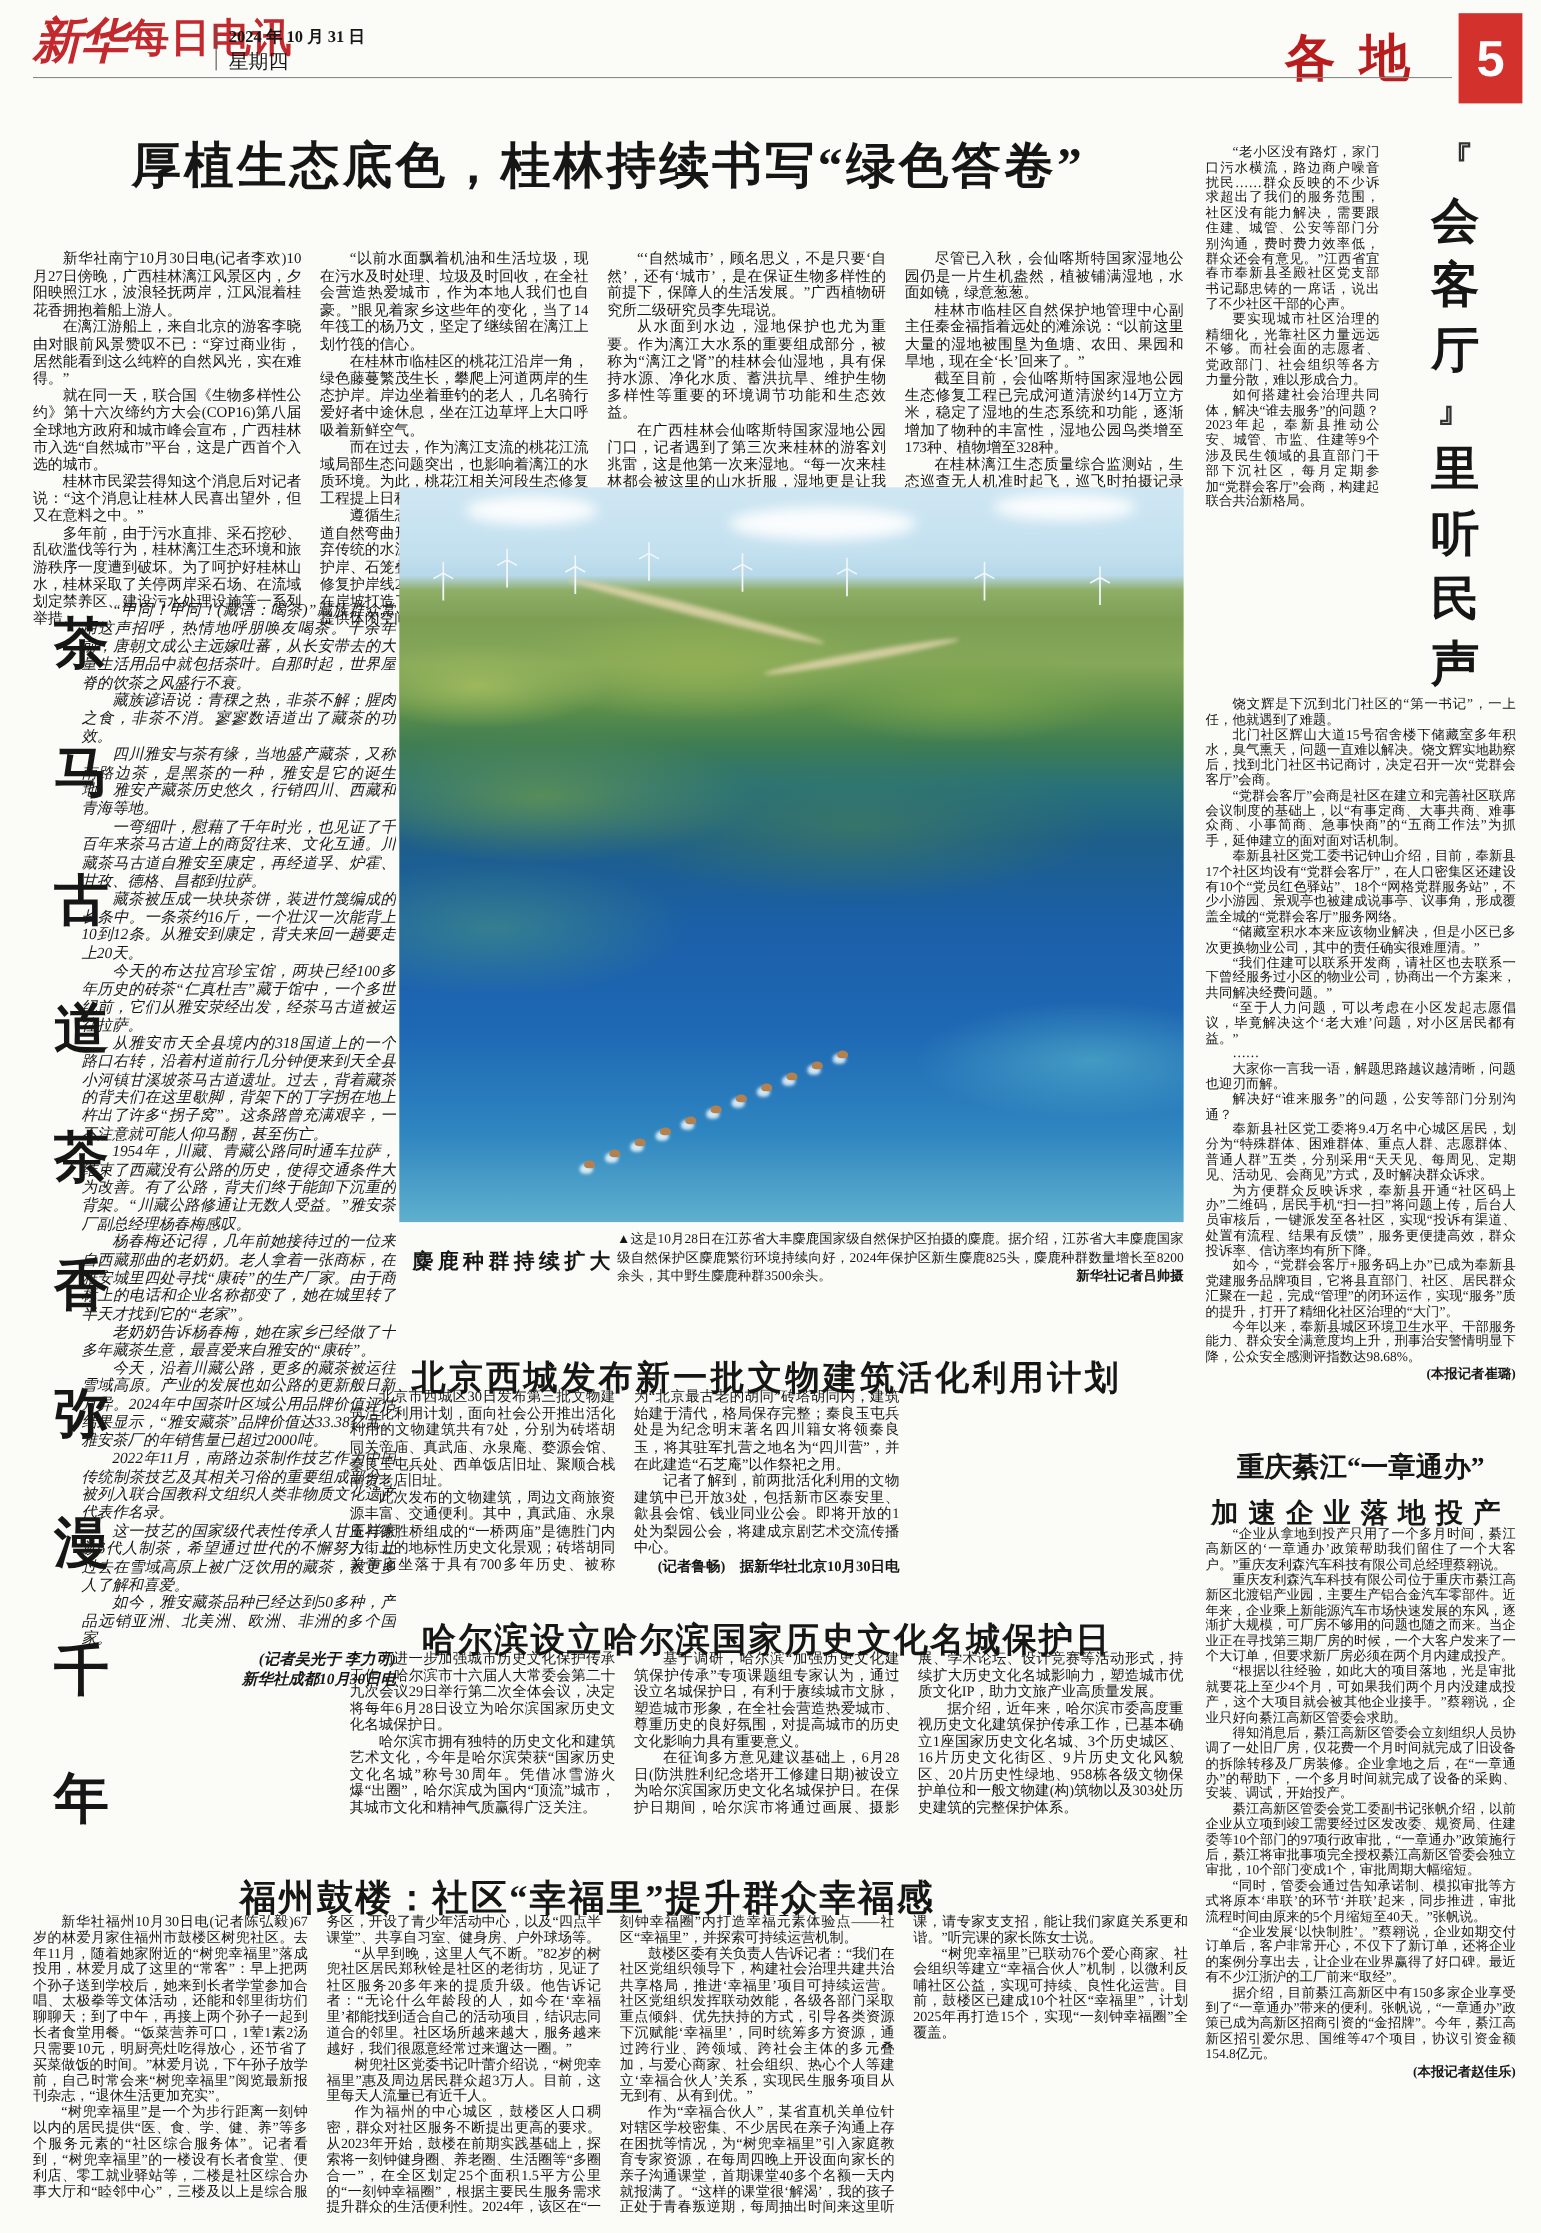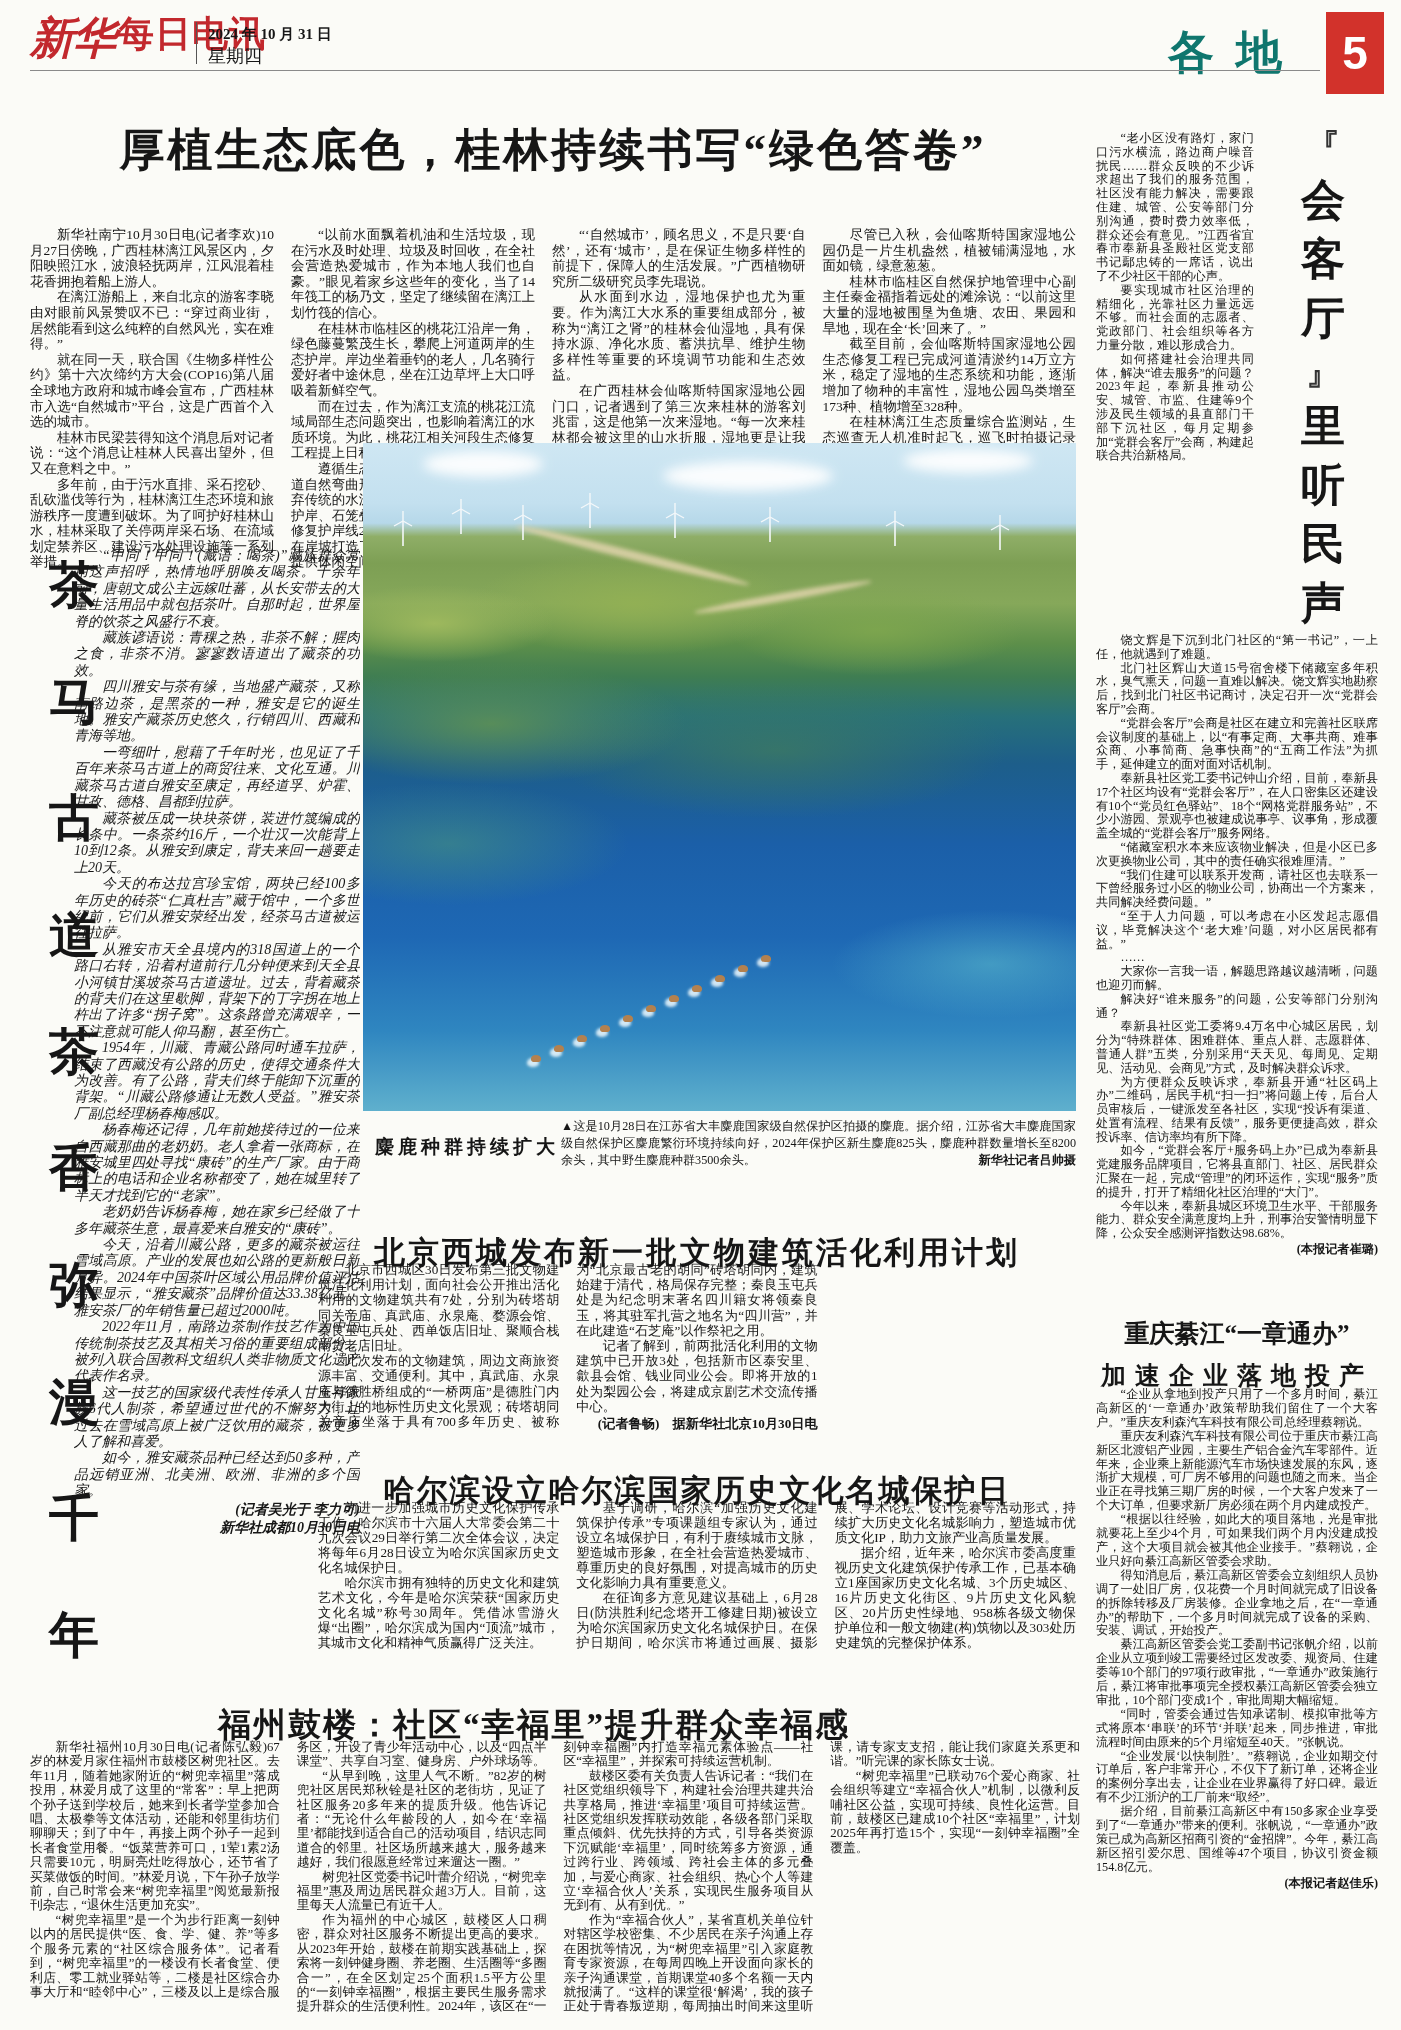--- a/index.html
+++ b/index.html
@@ -8,21 +8,21 @@
   
   .masthead{position:absolute;left:30px;top:16px;height:52px;display:flex;}
   .mh-script{font-family:"DejaVu Serif",serif;font-style:italic;font-weight:900;font-size:44px;
              color:#c2282d;letter-spacing:-2px;line-height:1;}
   .mh-rest{font-weight:900;font-size:36px;color:#c2282d;line-height:1;margin-left:4px;letter-spacing:1px;}
   .mh-divider{position:absolute;left:196px;top:22px;width:1px;height:42px;background:#555;}
   .dateblock{position:absolute;left:208px;top:24px;line-height:1.35;}
   .dateblock .d1{font-weight:bold;font-size:15px;}
   .dateblock .d2{font-size:18px;font-family:Liberation Serif, serif;}
   .section-label{position:absolute;left:1168px;top:22px;font-size:46px;font-weight:900;
-                 color:#0f766e;letter-spacing:22px;white-space:nowrap;}
+                 color:#b91c1c;letter-spacing:22px;white-space:nowrap;}
   .page-num-box{position:absolute;left:1326px;top:12px;width:58px;height:82px;background:#d2322b;
                 display:flex;align-items:center;justify-content:center;}
   .page-num-box span{color:#fff;font-size:46px;font-weight:900;font-family:"Liberation Sans",sans-serif;}
   .header-rule{position:absolute;left:30px;top:70px;width:1290px;height:1px;background:#8a8a8a;}
   
   .para{margin:0;text-indent:2em;text-align:justify;}
   .byline{margin:2px 0 0;text-align:right;font-weight:bold;}
   .cols2{column-count:2;column-gap:17px;column-fill:auto;overflow:hidden;margin-top:47px;}
   .cols3{column-count:3;column-gap:17px;column-fill:auto;overflow:hidden;}
   .cols4{column-count:4;column-gap:17px;column-fill:auto;overflow:hidden;}

